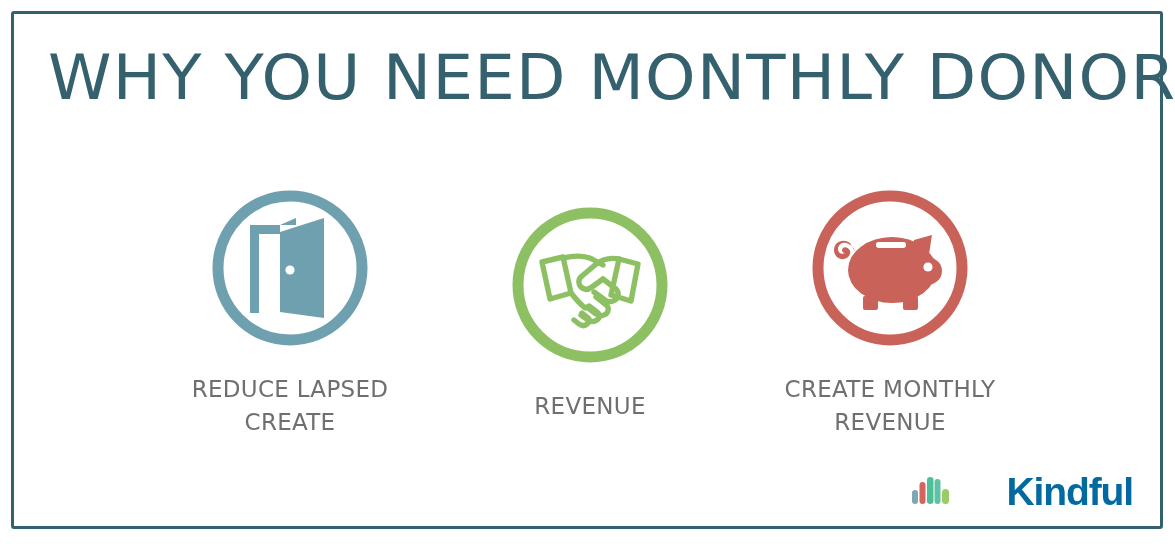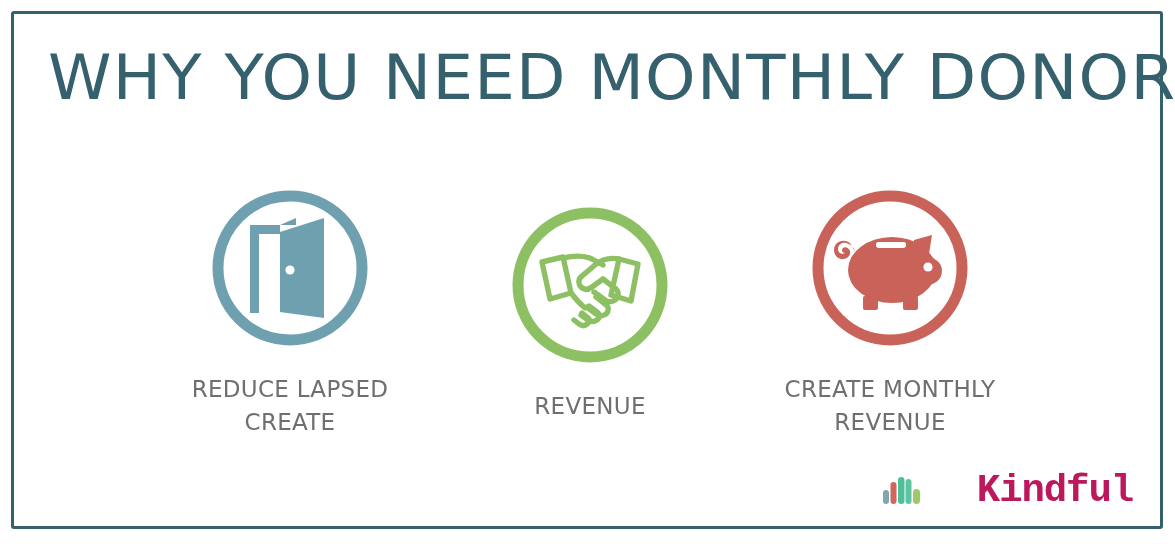--- a/index.html
+++ b/index.html
@@ -103,23 +103,23 @@
     gap: 9px;
   }
 
   .brand-mark {
     display: block;
   }
 
   .brand-name {
     font-size: 39px;
     font-weight: bold;
-    color: #be185d;
+    color: #0369a1;
     letter-spacing: -1.1px;
-    font-family: Liberation Mono, monospace;
+    font-family: Liberation Sans, sans-serif;
     line-height: 1;
     margin-left: 46px;
   }
 </style>
 </head>
 <body>
 
 <div class="infographic">
 
   <div class="frame-border"></div>

